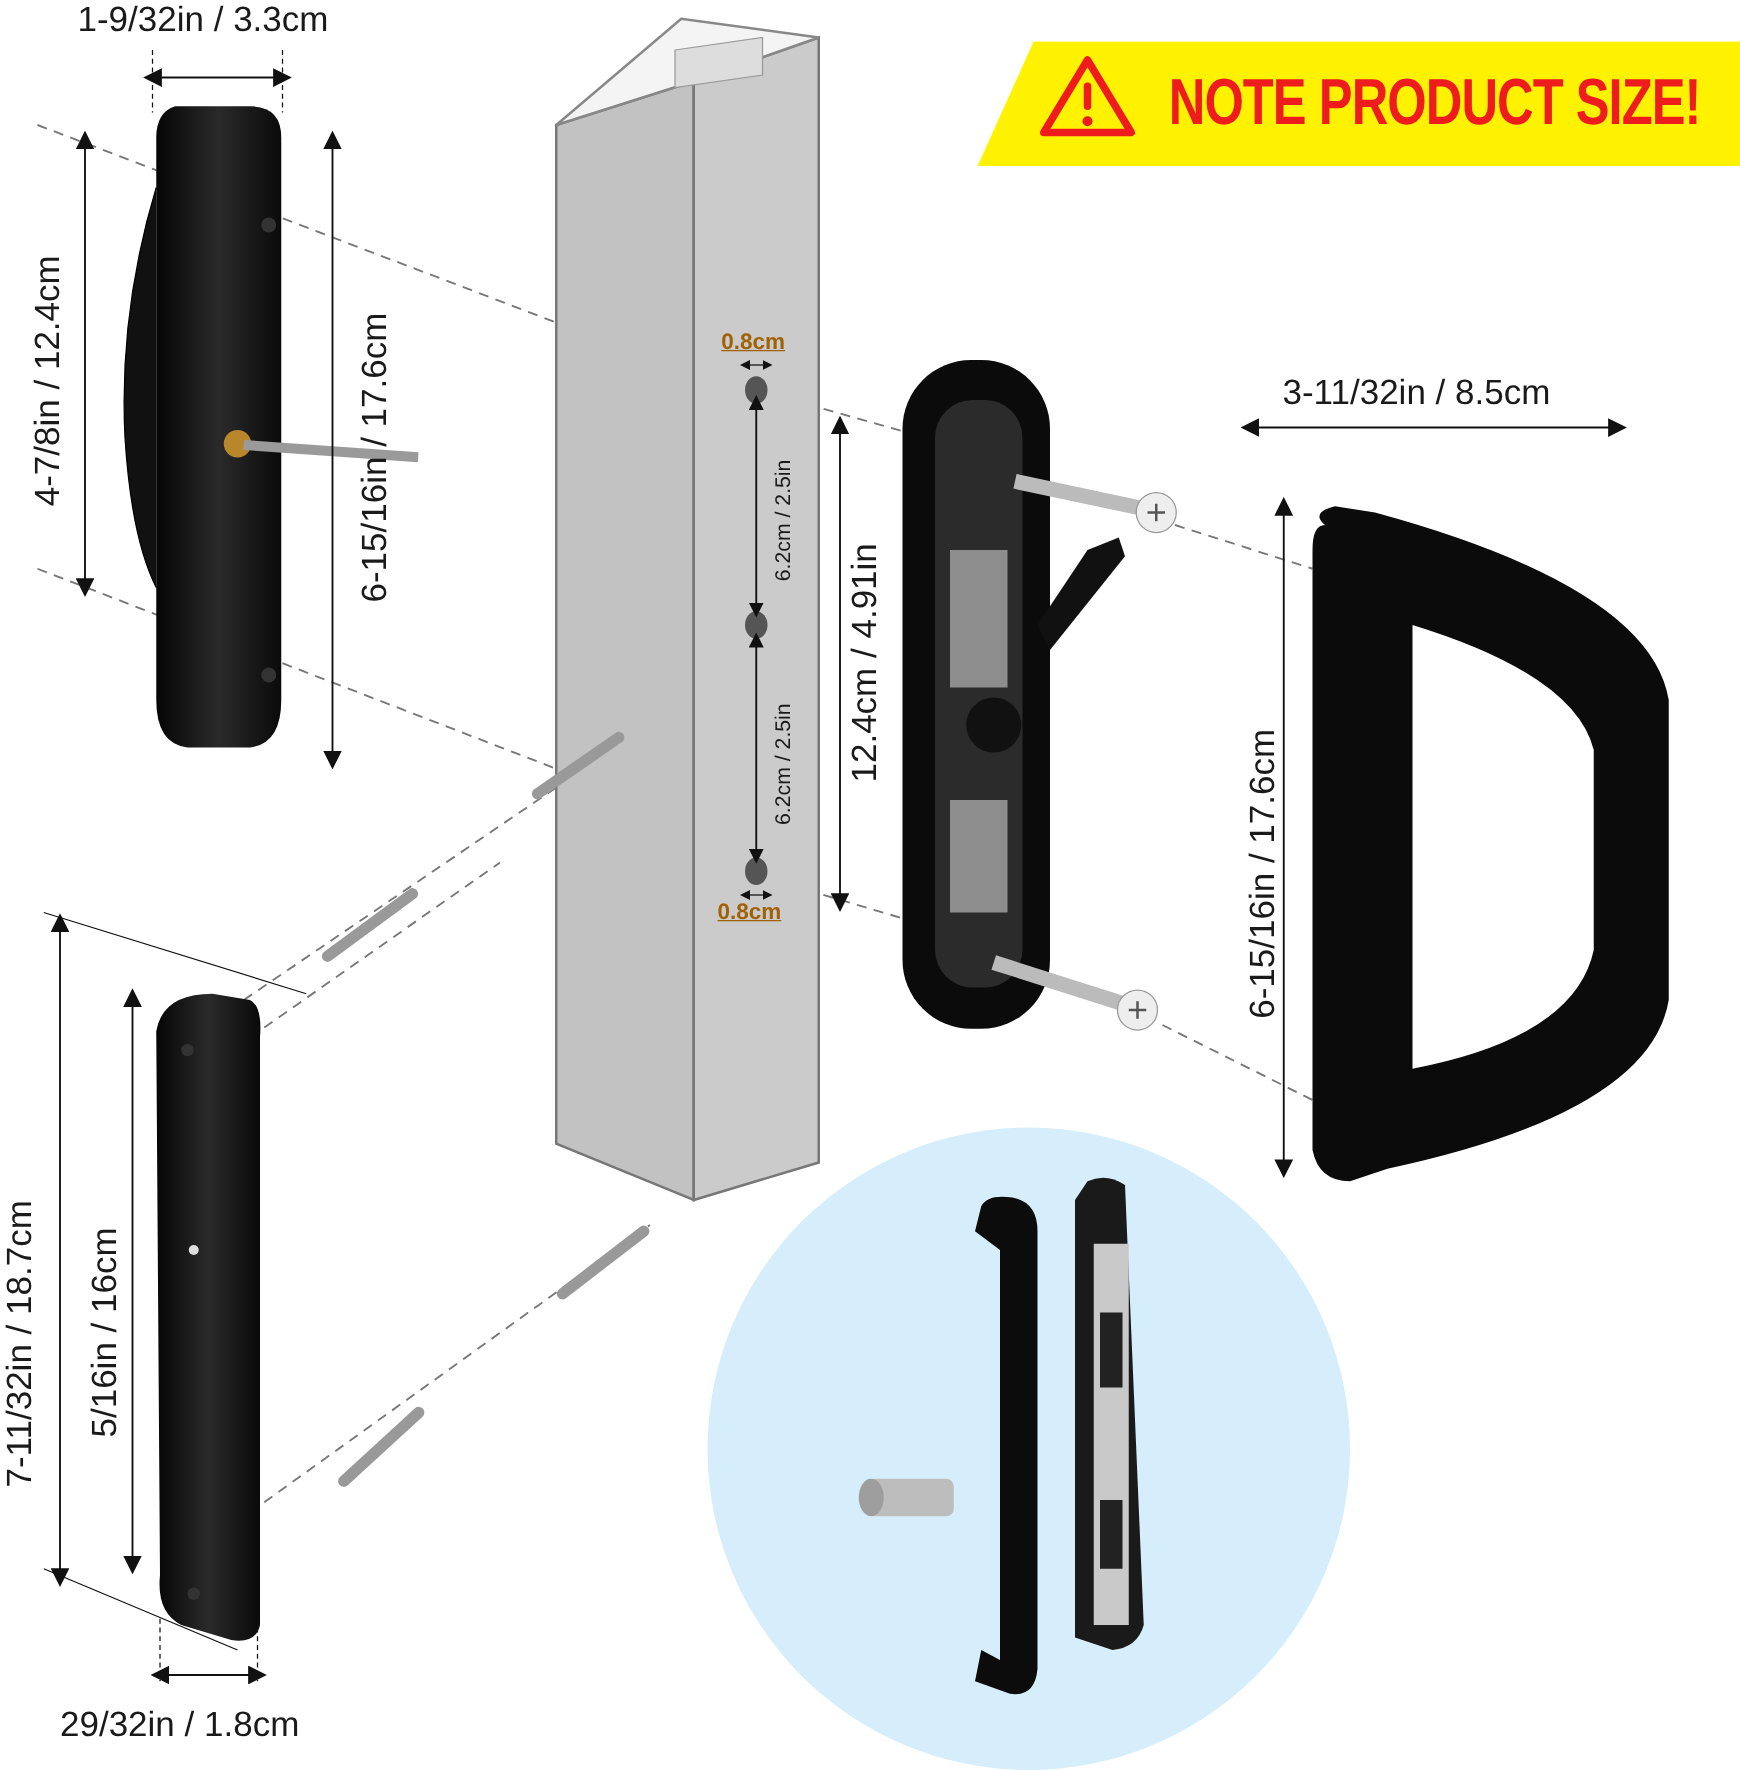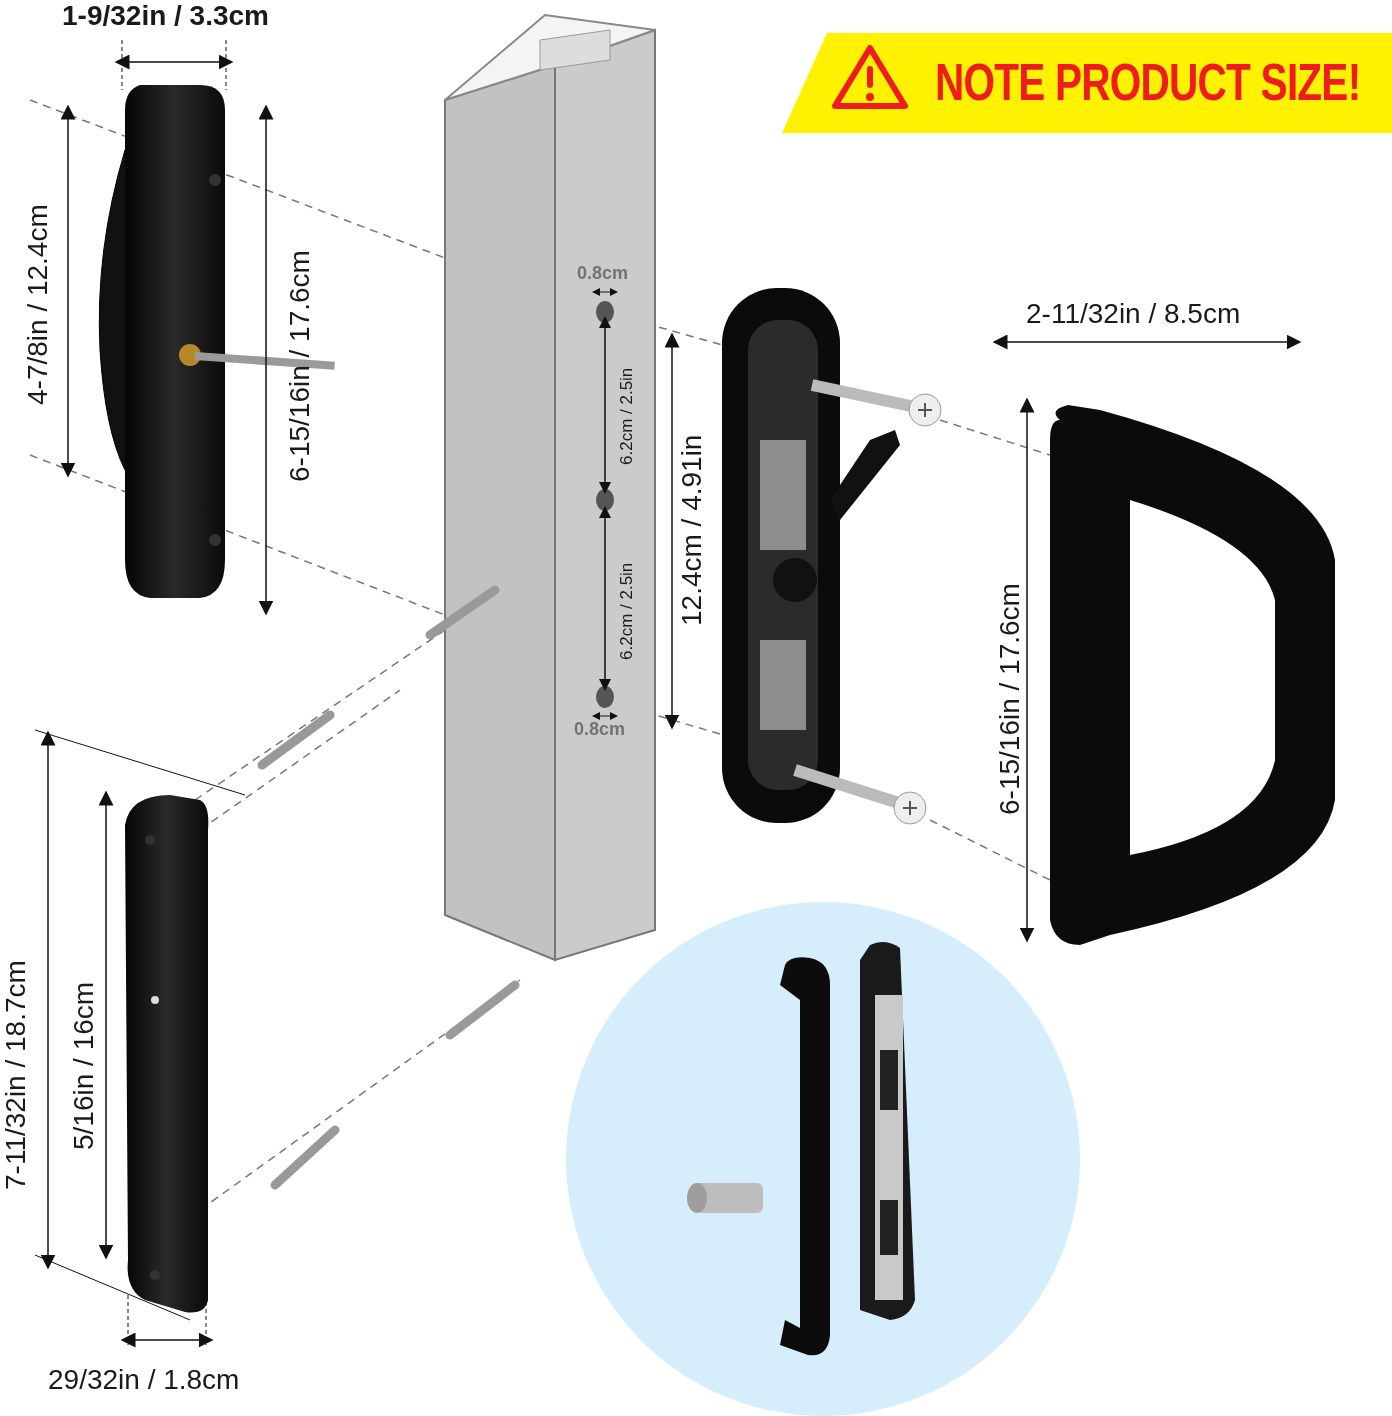--- a/index.html
+++ b/index.html
@@ -1,20 +1,20 @@
 <!DOCTYPE html>
 <html><head>
 <meta charset="utf-8">
 <style>
   html, body { margin: 0; padding: 0; background: #ffffff; }
   body { width: 1392px; height: 1416px; position: relative; overflow: hidden;
          font-family: "Liberation Sans", "DejaVu Sans", sans-serif; color: #1a1a1a; }
   .lbl { position: absolute; font-size: 28px; white-space: nowrap; color: #1a1a1a; }
   .lbl-sm { position: absolute; font-size: 17px; white-space: nowrap; color: #1a1a1a; }
-  .lbl-b { position: absolute; font-size: 18px; font-weight: bold; white-space: nowrap; color: #737373; }
+  .lbl-b { position: absolute; font-size: 18px; font-weight: bold; white-space: nowrap; color: #a16207; text-decoration: underline; }
   .vert { transform-origin: left top; transform: rotate(-90deg); }
   .banner { position: absolute; left: 782px; top: 33px; width: 610px; height: 100px;
             background: #fff200; clip-path: polygon(45px 0, 610px 0, 610px 100px, 0 100px); }
   .banner-text { position: absolute; left: 935px; top: 52px; font-size: 52px; font-weight: bold;
                  color: #ee1c1c; letter-spacing: -1px; font-family: "Liberation Sans", sans-serif;
                  transform: scaleX(0.78); transform-origin: left top; white-space: nowrap; }
   .circle { position: absolute; left: 566px; top: 902px; width: 514px; height: 514px;
             border-radius: 50%; background: #d6eefb; }
   svg { position: absolute; left: 0; top: 0; }
 </style>
@@ -140,28 +140,28 @@
   <path d="M870 945 Q885 938 900 948 L915 1300 Q910 1318 890 1320 L860 1310 L860 960 Z" fill="#1a1a1a"></path>
   <rect x="875" y="995" width="28" height="305" fill="#c9c9c9"></rect>
   <rect x="880" y="1050" width="18" height="60" fill="#222"></rect>
   <rect x="880" y="1200" width="18" height="55" fill="#222"></rect>
   <g>
     <rect x="695" y="1183" width="68" height="30" rx="6" fill="#bdbdbd"></rect>
     <ellipse cx="697" cy="1198" rx="10" ry="15" fill="#9e9e9e"></ellipse>
   </g>
 </svg>
 
-<div class="lbl" style="left:62px; top:0px;font-weight:bold;">1-9/32in / 3.3cm</div>
+<div class="lbl" style="left:62px; top:0px;">1-9/32in / 3.3cm</div>
 <div class="lbl vert" style="left:22px; top:405px;">4-7/8in / 12.4cm</div>
 <div class="lbl vert" style="left:284px; top:482px;">6-15/16in / 17.6cm</div>
 
 <div class="lbl-b" style="left:577px; top:263px;">0.8cm</div>
 <div class="lbl-sm vert" style="left:617px; top:465px;">6.2cm / 2.5in</div>
 <div class="lbl-sm vert" style="left:617px; top:660px;">6.2cm / 2.5in</div>
 <div class="lbl-b" style="left:574px; top:719px;">0.8cm</div>
 <div class="lbl vert" style="left:676px; top:626px;">12.4cm / 4.91in</div>
 
-<div class="lbl" style="left:1026px; top:298px;">2-11/32in / 8.5cm</div>
+<div class="lbl" style="left:1026px; top:298px;">3-11/32in / 8.5cm</div>
 <div class="lbl vert" style="left:994px; top:815px;">6-15/16in / 17.6cm</div>
 
 <div class="lbl vert" style="left:0px; top:1190px;">7-11/32in / 18.7cm</div>
 <div class="lbl vert" style="left:68px; top:1150px;">5/16in / 16cm</div>
 <div class="lbl" style="left:48px; top:1364px;">29/32in / 1.8cm</div>
 
 </body></html>

